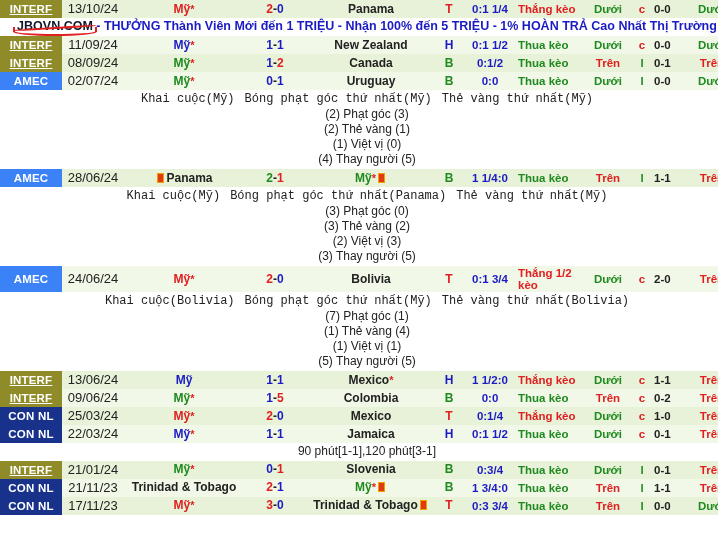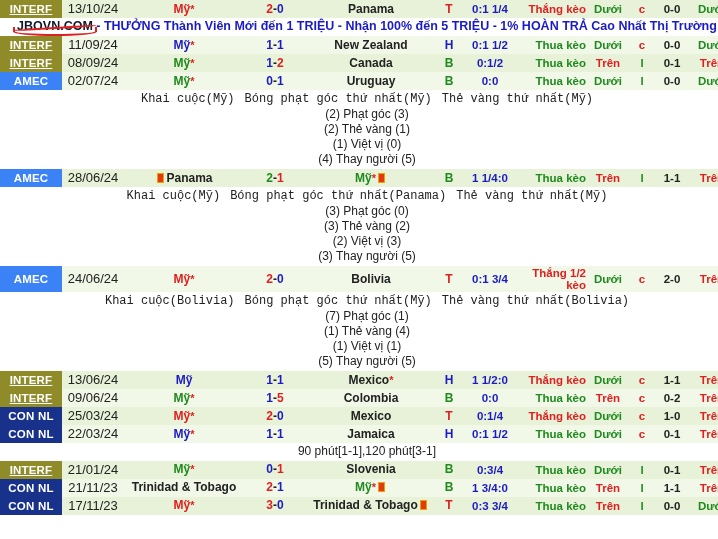--- a/index.html
+++ b/index.html
@@ -44,24 +44,24 @@
   .lg-interf { background: #8f8b28; text-decoration: underline; }
   .lg-amec   { background: #3b82f6; }
   .lg-connl  { background: #18328c; }
 
   .c-date  { width: 62px; text-align: center; font-size: 13px; color: #222; }
   .c-home  { width: 120px; text-align: center; font-weight: bold; font-size: 12px; white-space: nowrap; }
   .c-score { width: 62px; text-align: center; font-weight: bold; font-size: 12px; }
   .c-away  { width: 130px; text-align: center; font-weight: bold; font-size: 12px; white-space: nowrap; }
   .c-res   { width: 26px; text-align: center; font-weight: bold; font-size: 12px; }
   .c-hand  { width: 56px; text-align: center; font-weight: bold; font-size: 11.5px; color: #1b1bc4; white-space: nowrap; }
-  .c-kq    { width: 68px; text-align: right; font-weight: bold; font-size: 11.5px; line-height: 1.0; }
+  .c-kq    { width: 68px; text-align: left; font-weight: bold; font-size: 11.5px; line-height: 1.0; }
   .c-ou    { width: 44px; text-align: center; font-weight: bold; font-size: 11.5px; }
   .c-cl    { width: 24px; text-align: center; font-weight: bold; font-size: 11.5px; }
-  .c-ht    { width: 36px; text-align: center; font-weight: bold; font-size: 11.5px; color: #222; }
+  .c-ht    { width: 36px; text-align: left; font-weight: bold; font-size: 11.5px; color: #222; }
   .c-htou  { width: 44px; text-align: center; font-weight: bold; font-size: 11.5px; }
 
   .red   { color: #e02020; }
   .green { color: #1f8a1f; }
   .blue  { color: #1b1bc4; }
   .dark  { color: #222222; }
 
   .star { font-size: 11px; }
 
   

